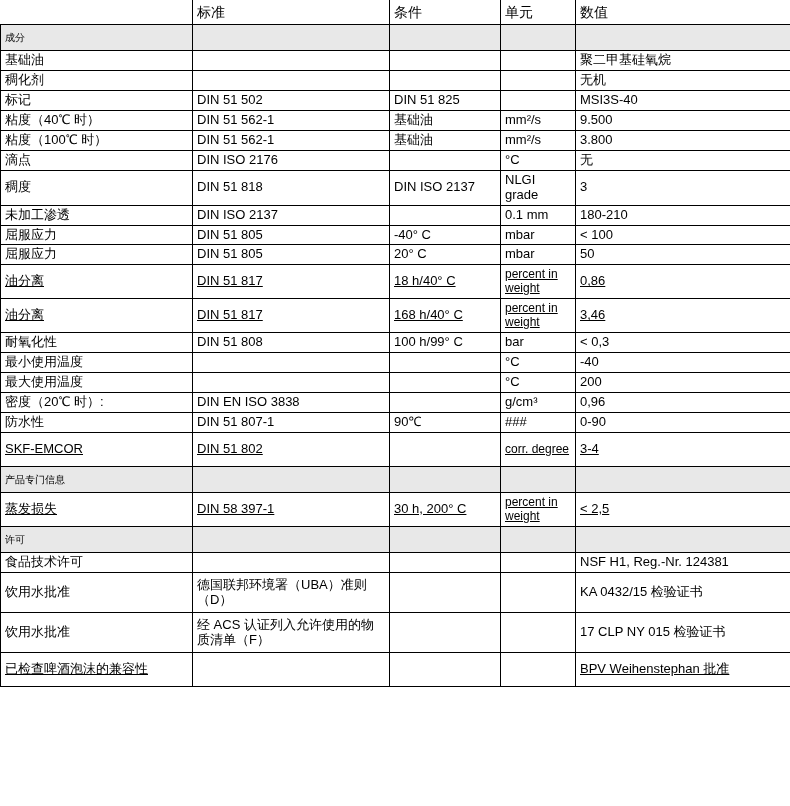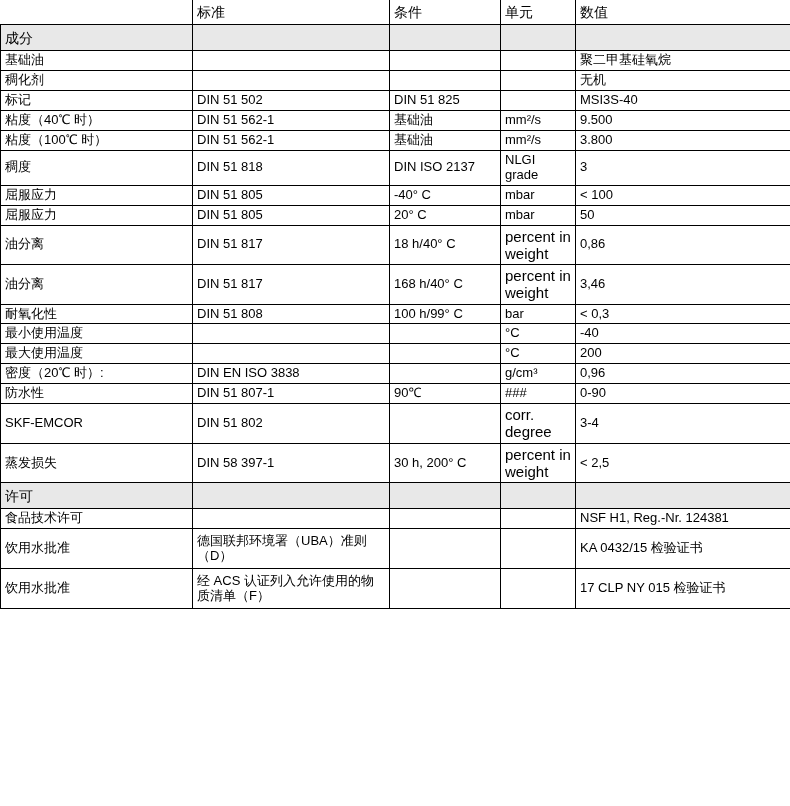--- a/index.html
+++ b/index.html
@@ -45,29 +45,29 @@
     font-size: 14px;
     padding-top: 4px;
     padding-bottom: 4px;
   }
   td.headcell {
     font-size: 14px;
     margin-left: 40px;
   }
   tr.section td {
     background: #e8e8e8;
-    font-size: 14px;
+    font-size: 10px;
     padding-top: 3px;
     padding-bottom: 3px;
   }
-  .tall { height: 34px; }
+  .tall { height: 34px; text-decoration: underline; }
   .xtall { height: 40px; }
   .row { height: 16px; }
   .sec { height: 26px; }
-  .smalltxt { font-size: 15px; }
+  .smalltxt { font-size: 12px; }
   .twoline { line-height: 1.15; }
   
   tr.header td.blank0 {
     border-left: none;
     border-top: none;
   }
   tr.header td.h-open {
     border-top: none;
   }
 </style>
@@ -134,29 +134,43 @@
       </tr>
 
       <tr class="row">
         <td>粘度（100℃ 时）</td>
         <td>DIN 51 562-1</td>
         <td>基础油</td>
         <td>mm²/s</td>
         <td>3.800</td>
       </tr>
 
+      <tr class="row">
+        <td>滴点</td>
+        <td>DIN ISO 2176</td>
+        <td></td>
+        <td>°C</td>
+        <td>无</td>
+      </tr>
 
       <tr class="row">
         <td>稠度</td>
         <td>DIN 51 818</td>
         <td>DIN ISO 2137</td>
         <td>NLGI grade</td>
         <td>3</td>
       </tr>
 
+      <tr class="row">
+        <td>未加工渗透</td>
+        <td>DIN ISO 2137</td>
+        <td></td>
+        <td>0.1 mm</td>
+        <td>180-210</td>
+      </tr>
 
       <tr class="row">
         <td>屈服应力</td>
         <td>DIN 51 805</td>
         <td>-40° C</td>
         <td>mbar</td>
         <td>&lt; 100</td>
       </tr>
 
       <tr class="row">
@@ -225,20 +239,27 @@
       </tr>
 
       <tr class="tall">
         <td>SKF-EMCOR</td>
         <td>DIN 51 802</td>
         <td></td>
         <td class="smalltxt twoline">corr. degree</td>
         <td>3-4</td>
       </tr>
 
+      <tr class="section sec">
+        <td>产品专门信息</td>
+        <td></td>
+        <td></td>
+        <td></td>
+        <td></td>
+      </tr>
 
       <tr class="tall">
         <td>蒸发损失</td>
         <td>DIN 58 397-1</td>
         <td>30 h, 200° C</td>
         <td class="smalltxt twoline">percent in weight</td>
         <td>&lt; 2,5</td>
       </tr>
 
       <tr class="section sec">
@@ -266,16 +287,23 @@
       </tr>
 
       <tr class="xtall">
         <td>饮用水批准</td>
         <td>经 ACS 认证列入允许使用的物质清单（F）</td>
         <td></td>
         <td></td>
         <td>17 CLP NY 015 检验证书</td>
       </tr>
 
+      <tr class="tall">
+        <td>已检查啤酒泡沫的兼容性</td>
+        <td></td>
+        <td></td>
+        <td></td>
+        <td>BPV Weihenstephan 批准</td>
+      </tr>
 
     </tbody>
   </table>
 </div>
 
 </body></html>

